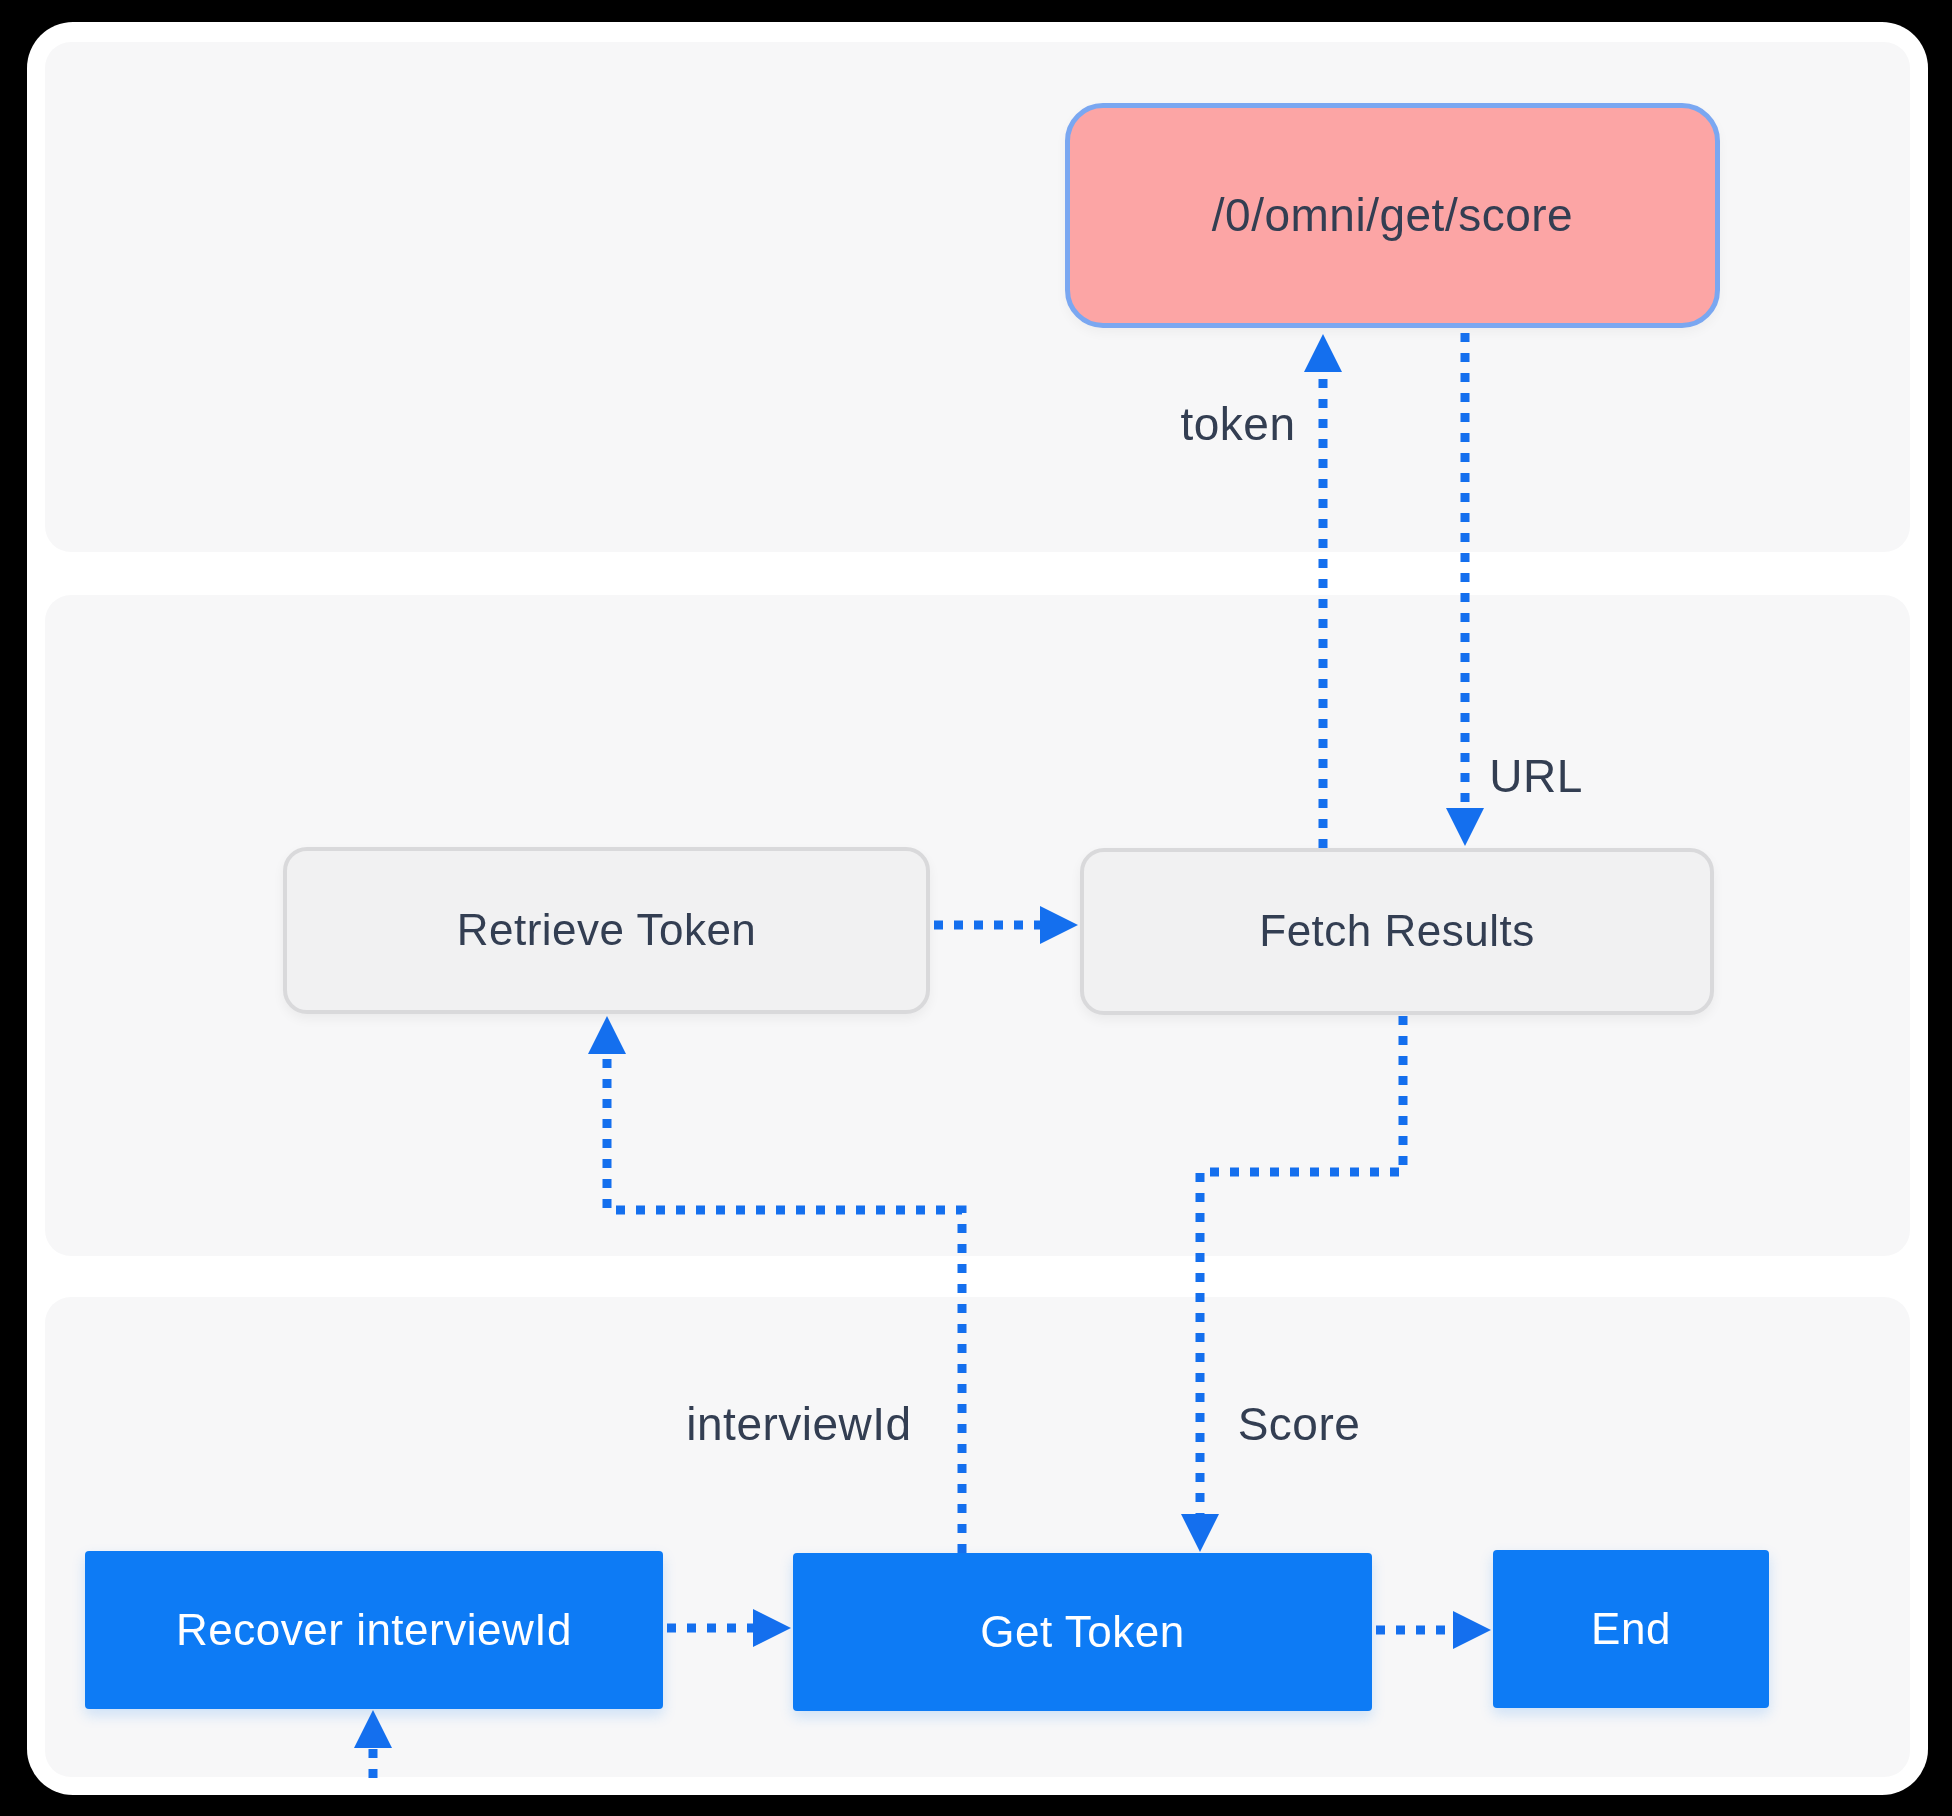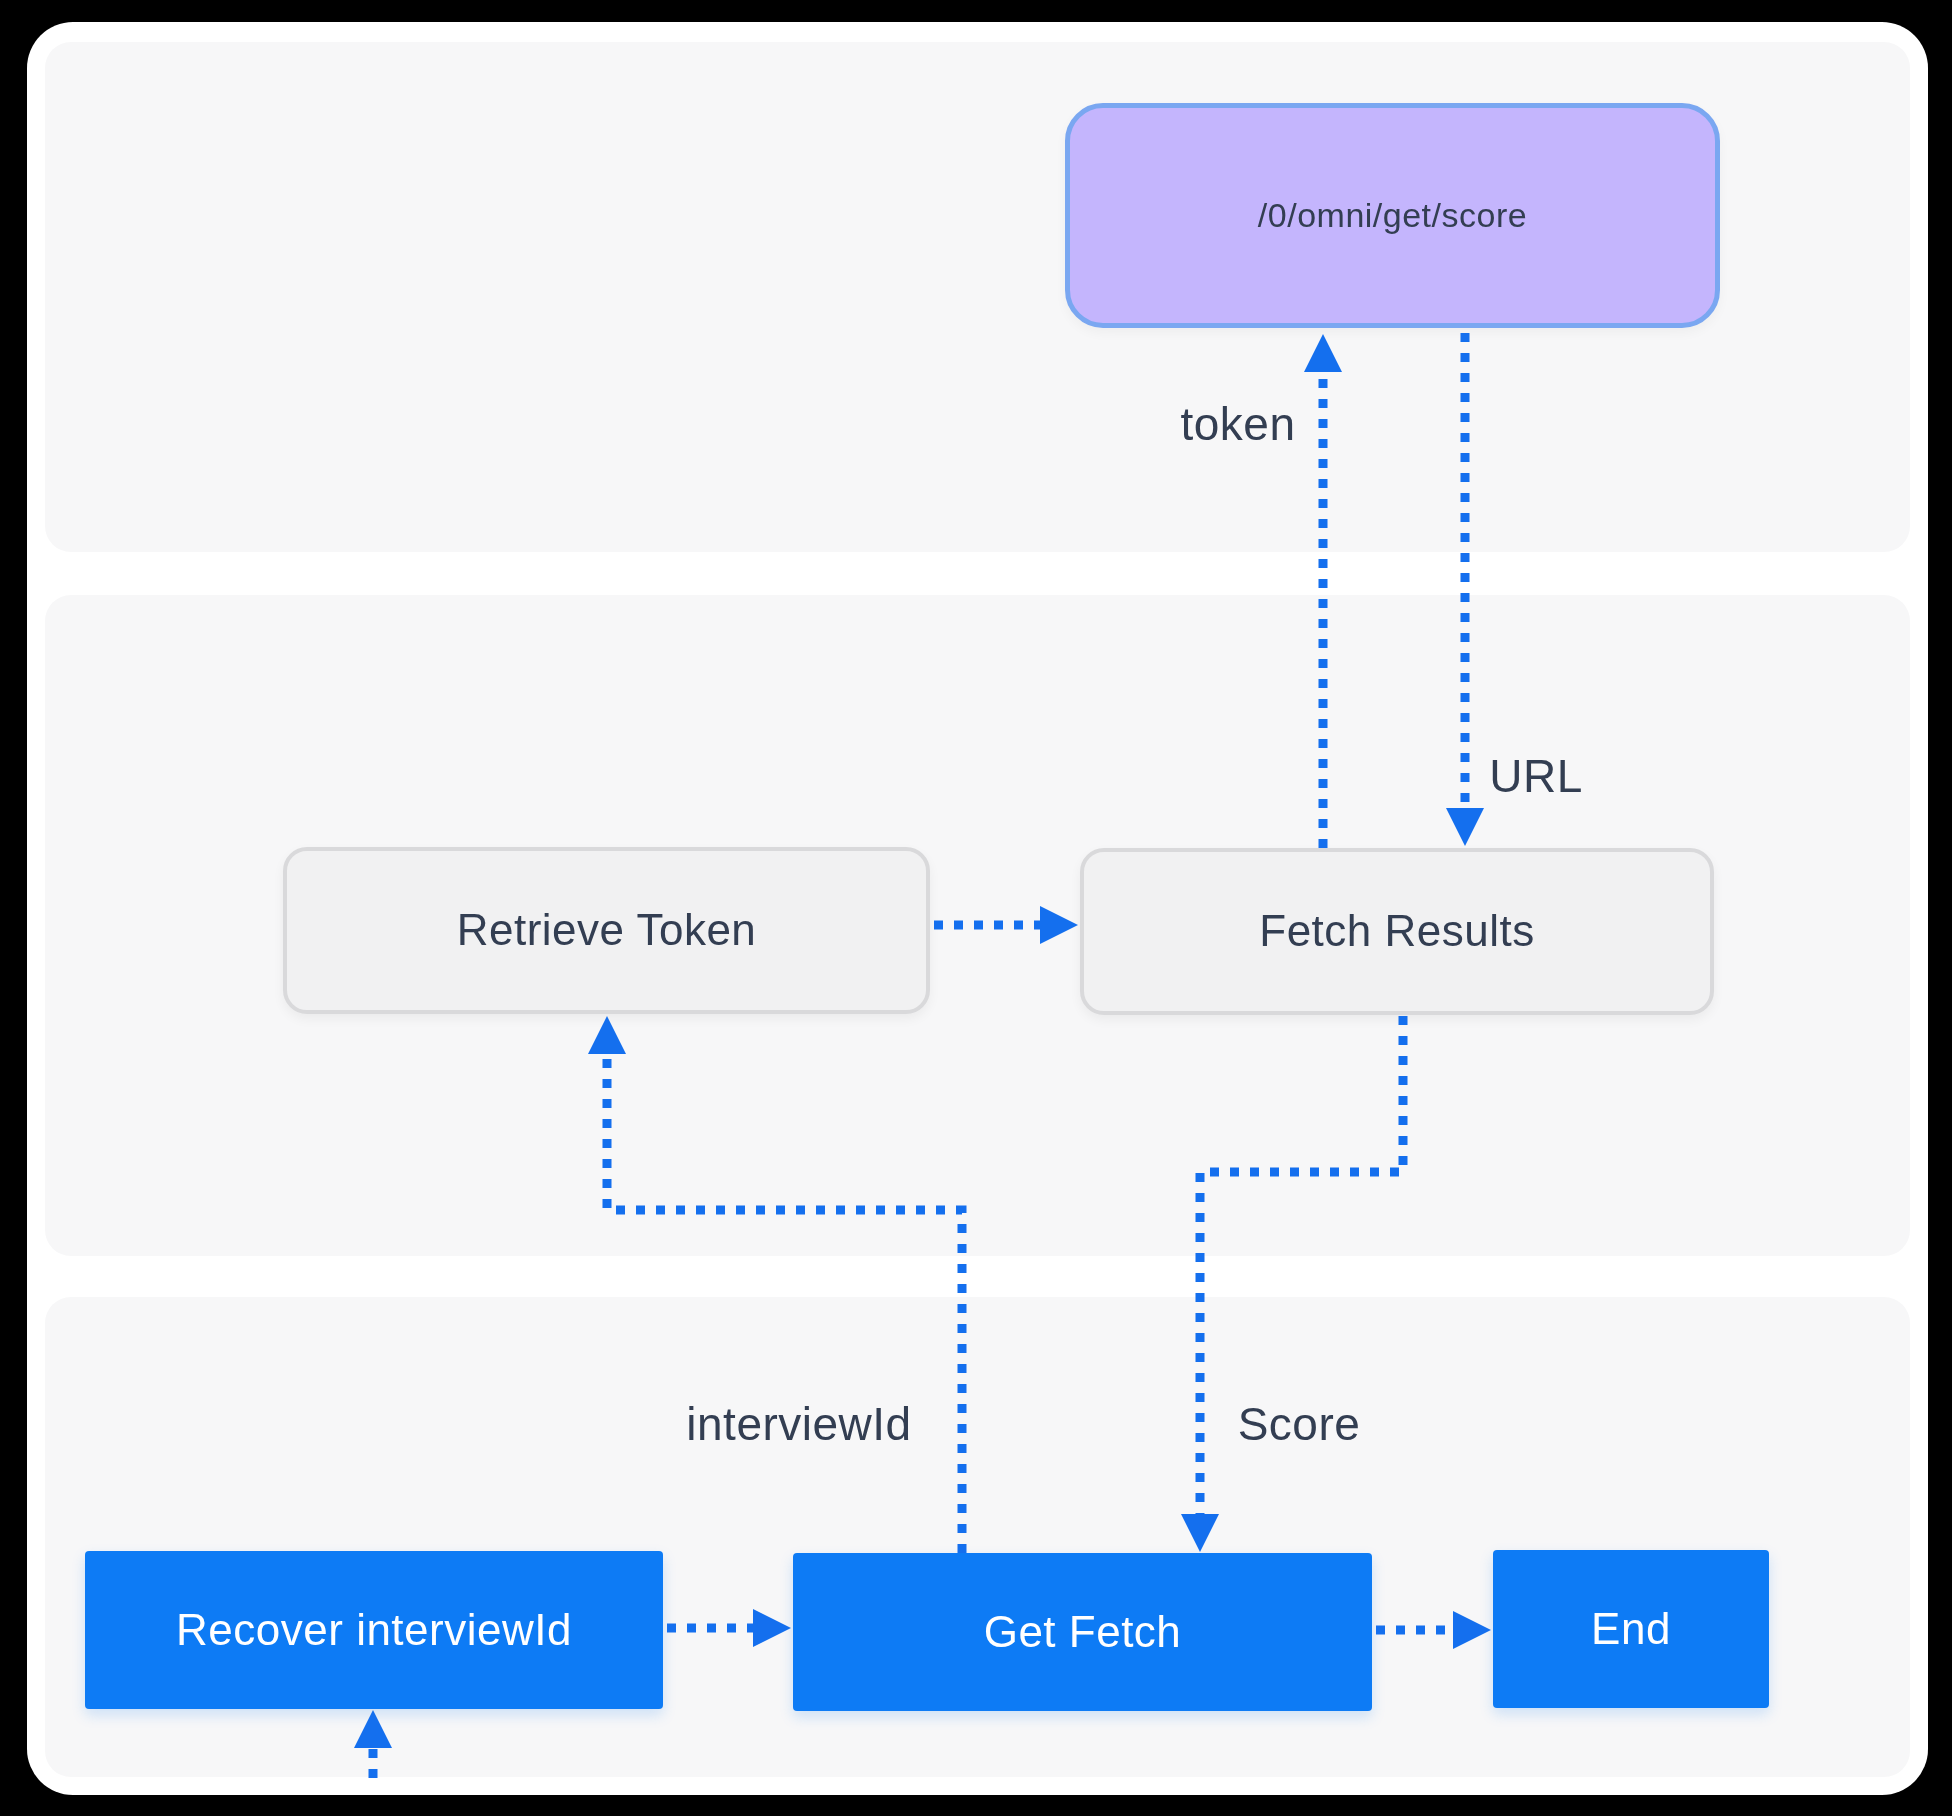--- a/index.html
+++ b/index.html
@@ -23,22 +23,22 @@
   }
   .node.blue{
     background:#0d7bf5;color:#ffffff;border-radius:4px;font-size:44px;
     box-shadow:0 6px 14px rgba(13,123,245,0.18);
   }
   .node.gray{
     background:#f1f1f2;color:#333e52;border:4px solid #d9d9db;border-radius:24px;
     font-size:44px;box-shadow:0 5px 12px rgba(0,0,0,0.05);
   }
   .node.api{
-    background:#c4b5fd;color:#333e52;border:5px solid #7aa7f1;border-radius:38px;
-    font-size:34px;box-shadow:0 5px 12px rgba(0,0,0,0.04);
+    background:#fca5a5;color:#333e52;border:5px solid #7aa7f1;border-radius:38px;
+    font-size:46px;box-shadow:0 5px 12px rgba(0,0,0,0.04);
   }
   .edge-label{
     position:absolute;transform:translate(-50%,-50%);
     color:#333e52;font-size:46px;white-space:nowrap;letter-spacing:0.5px;
   }
   #edges{position:absolute;left:0;top:0;pointer-events:none;}
 </style>
 </head>
 <body>
 
@@ -54,21 +54,21 @@
     <div class="node gray" style="left: 283px; top: 847px; width: 647px; height: 167px;">
       <span>Retrieve Token</span>
     </div>
     <div class="node gray" style="left: 1080px; top: 848px; width: 634px; height: 167px;">
       <span>Fetch Results</span>
     </div>
     <div class="node blue" style="left: 85px; top: 1551px; width: 578px; height: 158px;">
       <span>Recover interviewId</span>
     </div>
     <div class="node blue" style="left: 793px; top: 1553px; width: 579px; height: 158px;">
-      <span>Get Fetch</span>
+      <span>Get Token</span>
     </div>
     <div class="node blue" style="left: 1493px; top: 1550px; width: 276px; height: 158px;">
       <span>End</span>
     </div>
     <div class="edge-label" style="left: 1238px; top: 424px; color: rgb(51, 62, 82);">token</div>
     <div class="edge-label" style="left: 1536px; top: 776px; color: rgb(51, 62, 82);">URL</div>
     <div class="edge-label" style="left: 799px; top: 1424px; color: rgb(51, 62, 82);">interviewId</div>
     <div class="edge-label" style="left: 1299px; top: 1424px; color: rgb(51, 62, 82);">Score</div>
     <svg id="edges" width="1952" height="1816" viewBox="0 0 1952 1816">
       <g>

